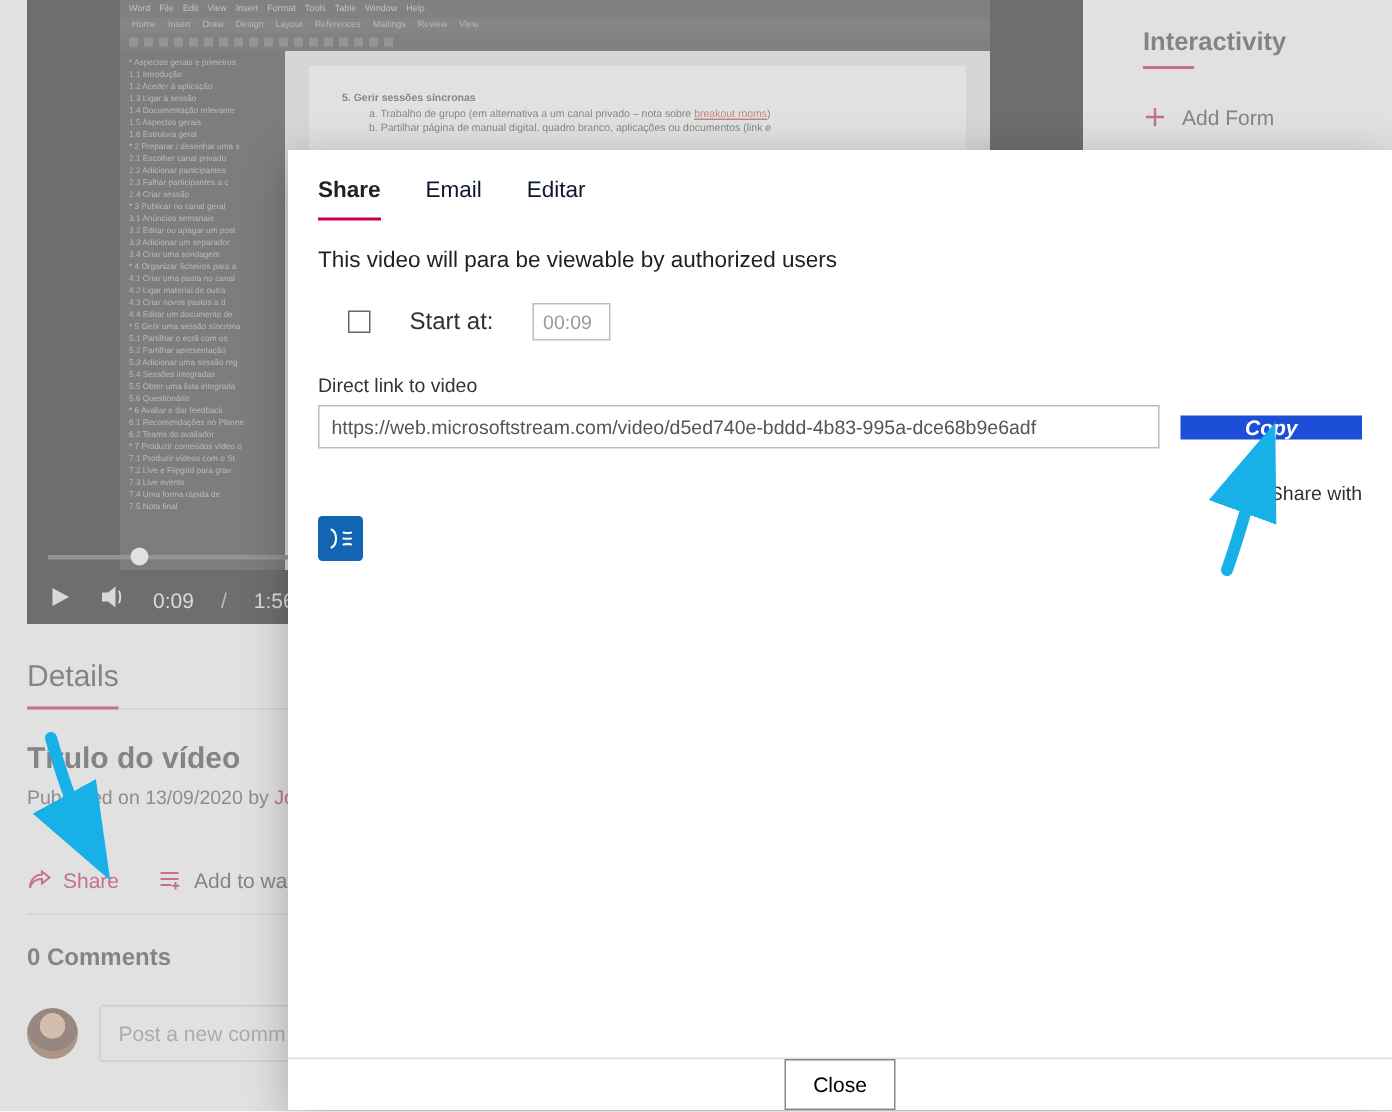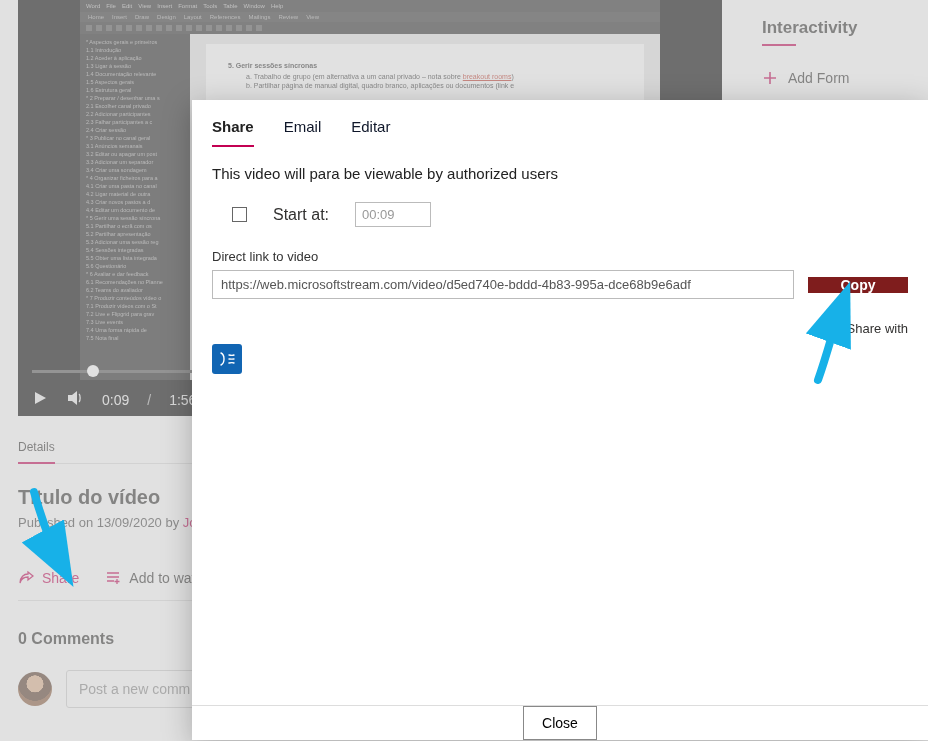--- a/index.html
+++ b/index.html
@@ -25,21 +25,21 @@
 
 .video-controls { position:absolute; left:0; right:0; bottom:0; height:52px; }
 .vc-seek { position:absolute; top:0; left:14px; right:14px; height:14px; display:flex; align-items:center; }
 .vc-track { flex:1; height:3px; background:#555; position:relative; }
 .vc-thumb { position:absolute; top:50%; transform:translate(-50%,-50%); width:12px; height:12px; background:#fff; border-radius:50%; left:9%; }
 .vc-btns { position:absolute; bottom:6px; left:14px; display:flex; align-items:center; gap:18px; color:#eee; font-size:14px; }
 .vc-btns svg { fill:#eee; }
 .vc-time { font-size:14px; color:#eee; }
 
 .details { position:absolute; left:18px; top:432px; width:704px; }
-.tab-details { display:inline-block; font-size:12px; padding:8px 0; border-bottom:2px solid #c30052; font-weight:400; }
+.tab-details { display:inline-block; font-size:20px; padding:8px 0; border-bottom:2px solid #c30052; font-weight:400; }
 .details-hr { border:0; border-top:1px solid #ddd; margin-top:-1px; }
 .video-title { font-size:20px; font-weight:600; margin-top:22px; }
 .pub { font-size:13px; color:#444; margin-top:6px; }
 .pub a { color:#c30052; text-decoration:none; }
 .action-row { margin-top:40px; display:flex; gap:26px; align-items:center; border-bottom:1px solid #ddd; padding-bottom:14px; }
 .action { display:flex; align-items:center; gap:8px; font-size:14px; color:#c30052; }
 .action.secondary { color:#323130; }
 .action svg { width:16px; height:16px; }
 
 .comments { position:absolute; left:18px; top:630px; width:704px; }
@@ -58,26 +58,26 @@
 .scrim { position:absolute; inset:0; background:rgba(200,200,200,0.55); }
 
 
 .modal { position:absolute; left:192px; top:100px; width:736px; height:640px; background:#fff; box-shadow:0 6px 28px rgba(0,0,0,0.25); display:flex; flex-direction:column; }
 .m-tabs { display:flex; gap:30px; padding:18px 20px 0; }
 .m-tab { font-size:15px; color:#0f172a; padding-bottom:10px; cursor:pointer; }
 .m-tab.active { font-weight:600; color:#222; border-bottom:2px solid #c30052; }
 .m-body { padding: 18px 20px 8px; flex:1; }
 .m-msg { font-size:15px; color:#222; margin-bottom:20px; }
 .m-start { display:flex; align-items:center; gap:26px; margin-bottom:22px;padding-left:20px; }
-.m-start input[type=text] { width:76px; padding:4px 6px; border:1px solid #bbb; color:#999; font-size:13px; }
+.m-start input[type=text] { width:52px; padding:4px 6px; border:1px solid #bbb; color:#999; font-size:13px; }
 .chk { width:15px; height:15px; border:1px solid #666; display:inline-block; }
 .m-label { font-size:13px; color:#333; margin-bottom:6px; }
 .m-linkrow { display:flex; gap:14px; align-items:center; margin-bottom:22px; }
 .m-linkrow input { flex:1; border:1px solid #bbb; padding:6px 8px; font-size:13px; color:#555; }
-.copy-btn { width:100px; background:#7f1d1d; color:#fff; font-size:14px; font-weight:600; border:none; cursor:pointer; }
+.copy-btn { width:121px; background:#1d4ed8; color:#fff; font-size:14px; font-weight:600; border:none; cursor:pointer;font-style:italic; }
 .m-sharewith { font-size:13px; margin-bottom:8px;text-align:right; }
 .yammer { width:30px; height:30px; background:#1165b3; border-radius:3px; display:flex; align-items:center; justify-content:center; color:#fff; font-size:14px; }
 .m-footer { border-top:1px solid #ddd; display:flex; justify-content:center; }
 .close-btn { border:1px solid #888; background:#fff; padding:8px 18px; font-size:14px; cursor:pointer; }
 
 
 .arrow { position:absolute; pointer-events:none; }
 .arrow svg { overflow:visible; }
 
 </style>

